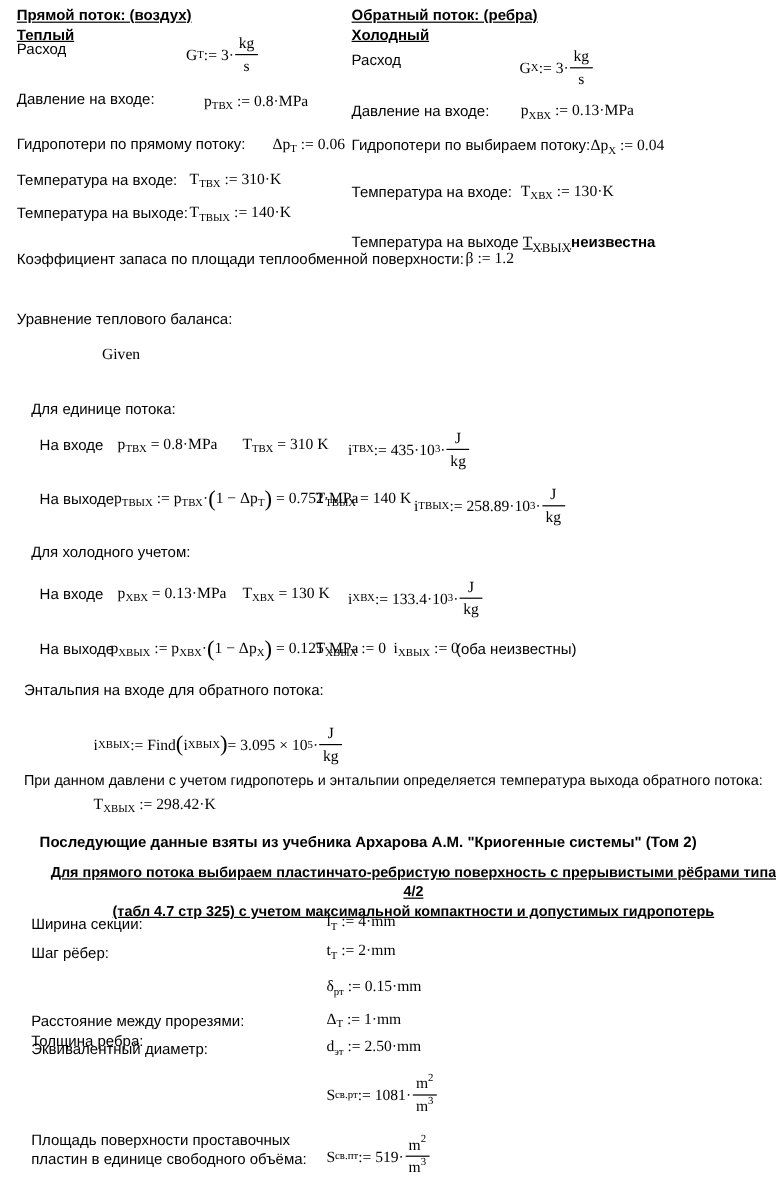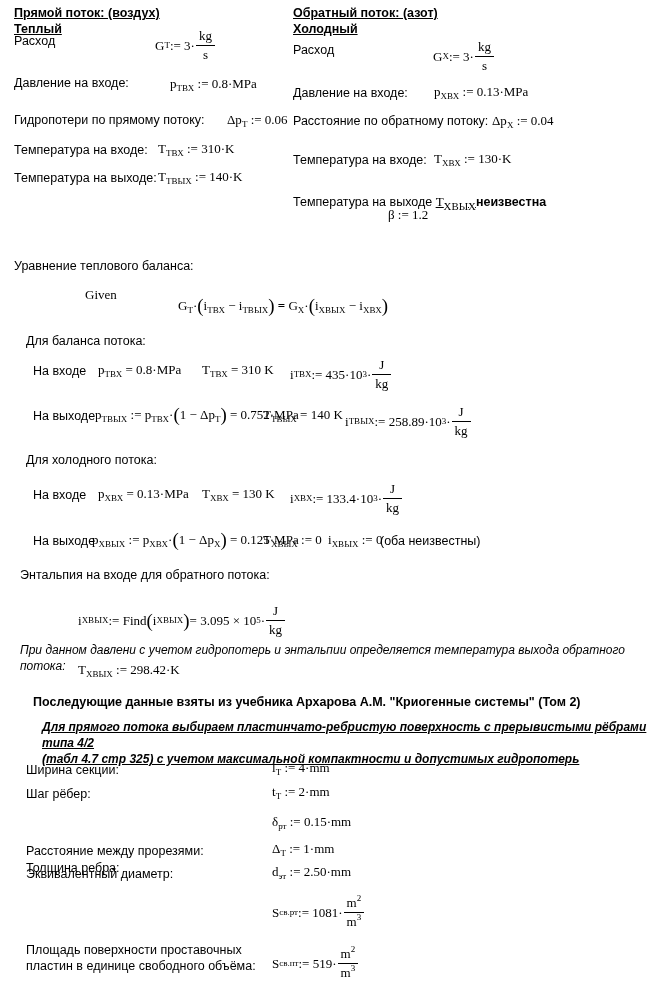--- a/index.html
+++ b/index.html
@@ -1,21 +1,21 @@
 <!DOCTYPE html>
 <html><head>
 <meta charset="utf-8">
 <style>
   html,body{margin:0;padding:0;background:#ffffff;}
   .page{position:relative;width:647px;height:1000px;background:#ffffff;color:#000;
         font-family:"Liberation Sans",sans-serif;overflow:hidden;}
   .el{position:absolute;white-space:pre-line;}
   .lbl{font-size:12.5px;line-height:16px;}
-  .sm{font-size:12px;font-style:italic;}
-  .b{font-weight:bold;}
+  .sm{font-size:12px;}
+  .b{font-weight:bold;text-align:center;}
   .u{text-decoration:underline;}
   .f{font-family:"Liberation Serif",serif;font-size:13px;white-space:nowrap;line-height:15px;}
   .f sub{font-size:9px;vertical-align:-3px;line-height:0;}
   .f sup{font-size:9px;vertical-align:6px;line-height:0;}
   .f b{font-weight:bold;}
   .frac{display:inline-block;vertical-align:middle;text-align:center;margin:0 1px;line-height:normal;}
   .fnum{display:block;padding:0 3px 1px;border-bottom:1px solid #000;}
   .fden{display:block;padding:1px 3px 0;}
   .pr{font-size:145%;font-weight:300;vertical-align:-0.12em;}
   .fx{display:flex;align-items:center;}
@@ -40,68 +40,68 @@
 
   <div class="el lbl" style="left:14px;top:112px">Гидропотери по прямому потоку:</div>
   <div class="el f" style="left:227px;top:112px">Δp<sub>Т</sub> := 0.06</div>
 
   <div class="el lbl" style="left:14px;top:142px">Температура на входе:</div>
   <div class="el f" style="left:158px;top:141px">T<sub>ТВХ</sub> := 310·K</div>
 
   <div class="el lbl" style="left:14px;top:170px">Температура на выходе:</div>
   <div class="el f" style="left:158px;top:169px">T<sub>ТВЫХ</sub> := 140·K</div>
 
-  <div class="el lbl b u" style="left:293px;top:5px">Обратный поток: (азот)</div>
+  <div class="el lbl b u" style="left:293px;top:5px">Обратный поток: (ребра)</div>
   <div class="el lbl b u" style="left:293px;top:21px">Холодный</div>
 
   <div class="el lbl" style="left:293px;top:42px">Расход</div>
   <div class="el f fx" style="left:433px;top:36px;height:40px">G<sub>Х</sub> := 3·<span class="frac">
         <span class="fnum">kg</span>
         <span class="fden">s</span>
       </span></div>
 
   <div class="el lbl" style="left:293px;top:85px">Давление на входе:</div>
   <div class="el f" style="left:434px;top:84px">p<sub>ХВХ</sub> := 0.13·MPa</div>
 
-  <div class="el lbl" style="left:293px;top:113px">Расстояние по обратному потоку:</div>
+  <div class="el lbl" style="left:293px;top:113px">Гидропотери по выбираем потоку:</div>
   <div class="el f" style="left:492px;top:113px">Δp<sub>Х</sub> := 0.04</div>
 
   <div class="el lbl" style="left:293px;top:152px">Температура на входе:</div>
   <div class="el f" style="left:434px;top:151px">T<sub>ХВХ</sub> := 130·K</div>
 
   <div class="el lbl" style="left:293px;top:178px">
     <span>Температура на выходе </span><span class="inline-f">T<sub>ХВЫХ</sub></span><span class="b">неизвестна</span>
   </div>
 
+  <div class="el lbl" style="left:14px;top:208px">Коэффициент запаса по площади теплообменной поверхности:</div>
   <div class="el f" style="left:388px;top:207px">β := 1.2</div>
 
   <div class="el lbl" style="left:14px;top:258px">Уравнение теплового баланса:</div>
 
   <div class="el f" style="left:85px;top:287px">Given</div>
-  <div class="el f" style="left:178px;top:298px">G<sub>Т</sub>·<span class="pr">(</span>i<sub>ТВХ</sub> − i<sub>ТВЫХ</sub><span class="pr">)</span> <b>=</b> G<sub>Х</sub>·<span class="pr">(</span>i<sub>ХВЫХ</sub> − i<sub>ХВХ</sub><span class="pr">)</span></div>
 
-  <div class="el lbl" style="left:26px;top:333px">Для баланса потока:</div>
+  <div class="el lbl" style="left:26px;top:333px">Для единице потока:</div>
 
   <div class="el lbl" style="left:33px;top:363px">На входе</div>
   <div class="el f" style="left:98px;top:362px">p<sub>ТВХ</sub> = 0.8·MPa</div>
   <div class="el f" style="left:202px;top:362px">T<sub>ТВХ</sub> = 310 K</div>
   <div class="el f fx" style="left:290px;top:354px;height:40px">i<sub>ТВХ</sub> := 435·10<sup>3</sup>·<span class="frac">
         <span class="fnum">J</span>
         <span class="fden">kg</span>
       </span></div>
 
   <div class="el lbl" style="left:33px;top:408px">На выходе</div>
   <div class="el f" style="left:95px;top:407px">p<sub>ТВЫХ</sub> := p<sub>ТВХ</sub>·<span class="pr">(</span>1 − Δp<sub>Т</sub><span class="pr">)</span> = 0.752·MPa</div>
   <div class="el f" style="left:263px;top:407px">T<sub>ТВЫХ</sub> = 140 K</div>
   <div class="el f fx" style="left:345px;top:401px;height:40px">i<sub>ТВЫХ</sub> := 258.89·10<sup>3</sup>·<span class="frac">
         <span class="fnum">J</span>
         <span class="fden">kg</span>
       </span></div>
 
-  <div class="el lbl" style="left:26px;top:452px">Для холодного потока:</div>
+  <div class="el lbl" style="left:26px;top:452px">Для холодного учетом:</div>
 
   <div class="el lbl" style="left:33px;top:487px">На входе</div>
   <div class="el f" style="left:98px;top:486px">p<sub>ХВХ</sub> = 0.13·MPa</div>
   <div class="el f" style="left:202px;top:486px">T<sub>ХВХ</sub> = 130 K</div>
   <div class="el f fx" style="left:290px;top:478px;height:40px">i<sub>ХВХ</sub> := 133.4·10<sup>3</sup>·<span class="frac">
         <span class="fnum">J</span>
         <span class="fden">kg</span>
       </span></div>
 
   <div class="el lbl" style="left:33px;top:533px">На выходе</div>

